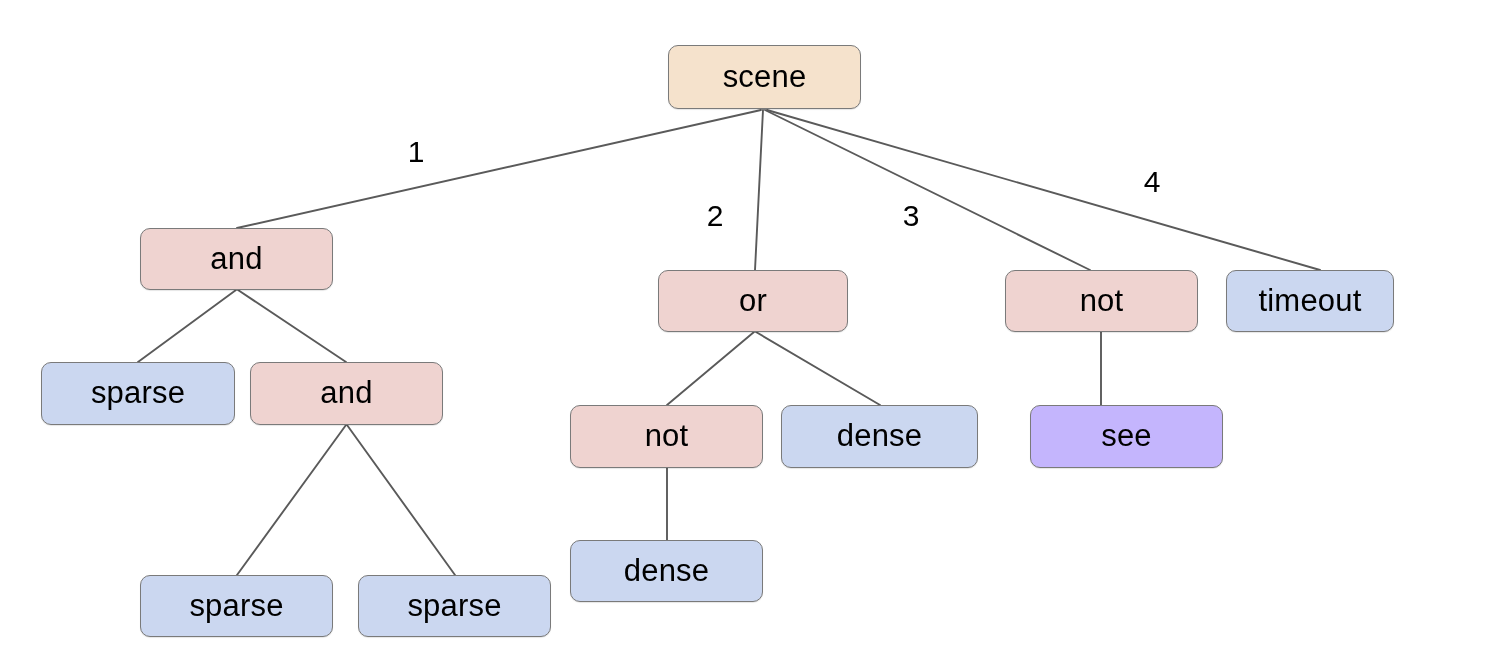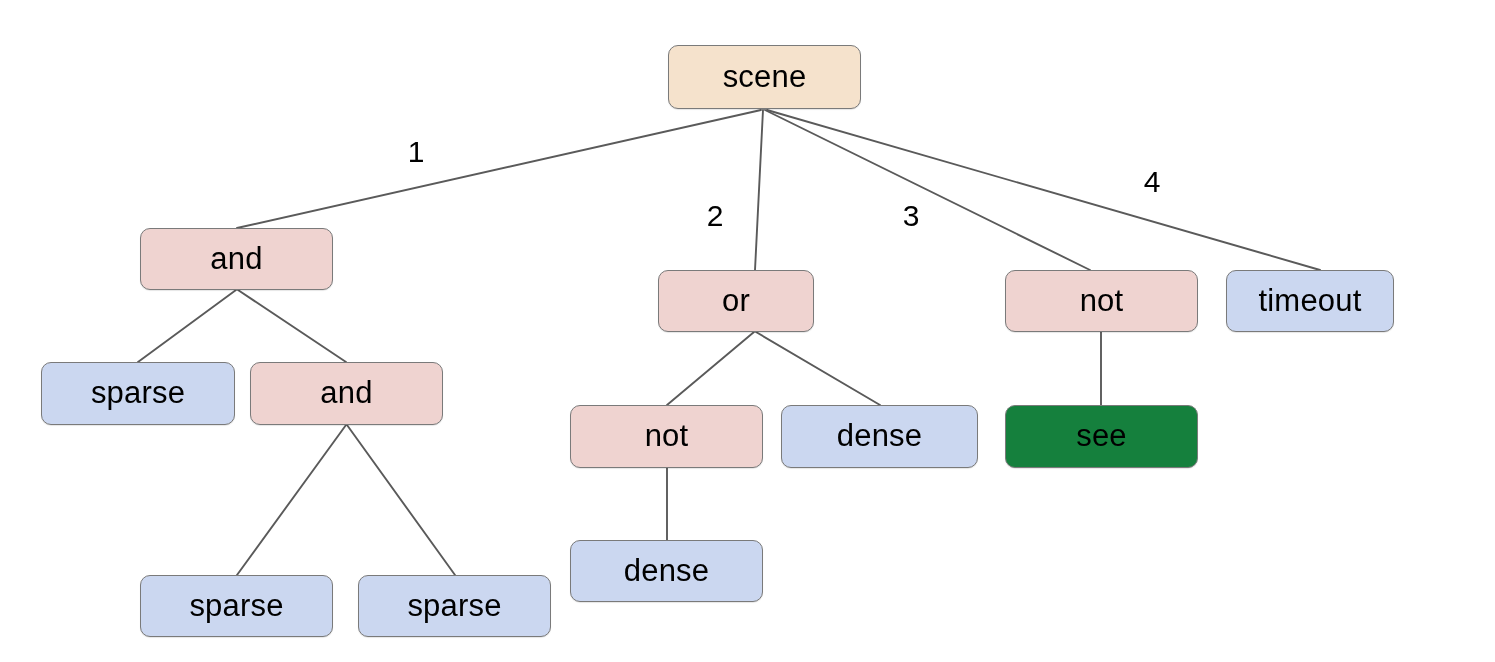--- a/index.html
+++ b/index.html
@@ -69,42 +69,42 @@
       <line x1="667" y1="468" x2="667" y2="540" stroke="#5a5a5a" stroke-width="1.9" stroke-linecap="round"></line>
       <line x1="1101" y1="332" x2="1101" y2="405" stroke="#5a5a5a" stroke-width="1.9" stroke-linecap="round"></line>
     </svg>
   <div id="nodes-layer">
       <div class="node" style="left: 668px; top: 45px; width: 193px; height: 64px; background: rgb(245, 226, 204); border-color: rgb(122, 122, 122);">
         <span class="node-label">scene</span>
       </div>
       <div class="node" style="left: 140px; top: 228px; width: 193px; height: 62px; background: rgb(239, 211, 208); border-color: rgb(122, 122, 122);">
         <span class="node-label">and</span>
       </div>
-      <div class="node" style="left: 658px; top: 270px; width: 156px; height: 62px; background: rgb(239, 211, 208); border-color: rgb(122, 122, 122);">
+      <div class="node" style="left: 658px; top: 270px; width: 190px; height: 62px; background: rgb(239, 211, 208); border-color: rgb(122, 122, 122);">
         <span class="node-label">or</span>
       </div>
       <div class="node" style="left: 1005px; top: 270px; width: 193px; height: 62px; background: rgb(239, 211, 208); border-color: rgb(122, 122, 122);">
         <span class="node-label">not</span>
       </div>
       <div class="node" style="left: 1226px; top: 270px; width: 168px; height: 62px; background: rgb(203, 215, 240); border-color: rgb(122, 122, 122);">
         <span class="node-label">timeout</span>
       </div>
       <div class="node" style="left: 41px; top: 362px; width: 194px; height: 63px; background: rgb(203, 215, 240); border-color: rgb(122, 122, 122);">
         <span class="node-label">sparse</span>
       </div>
       <div class="node" style="left: 250px; top: 362px; width: 193px; height: 63px; background: rgb(239, 211, 208); border-color: rgb(122, 122, 122);">
         <span class="node-label">and</span>
       </div>
       <div class="node" style="left: 570px; top: 405px; width: 193px; height: 63px; background: rgb(239, 211, 208); border-color: rgb(122, 122, 122);">
         <span class="node-label">not</span>
       </div>
       <div class="node" style="left: 781px; top: 405px; width: 197px; height: 63px; background: rgb(203, 215, 240); border-color: rgb(122, 122, 122);">
         <span class="node-label">dense</span>
       </div>
-      <div class="node" style="left: 1005px; top: 405px; width: 193px; height: 63px; background: #15803d; border-color: rgb(122, 122, 122);">
+      <div class="node" style="left: 1030px; top: 405px; width: 193px; height: 63px; background: #c4b5fd; border-color: rgb(122, 122, 122);">
         <span class="node-label">see</span>
       </div>
       <div class="node" style="left: 570px; top: 540px; width: 193px; height: 62px; background: rgb(203, 215, 240); border-color: rgb(122, 122, 122);">
         <span class="node-label">dense</span>
       </div>
       <div class="node" style="left: 140px; top: 575px; width: 193px; height: 62px; background: rgb(203, 215, 240); border-color: rgb(122, 122, 122);">
         <span class="node-label">sparse</span>
       </div>
       <div class="node" style="left: 358px; top: 575px; width: 193px; height: 62px; background: rgb(203, 215, 240); border-color: rgb(122, 122, 122);">
         <span class="node-label">sparse</span>

